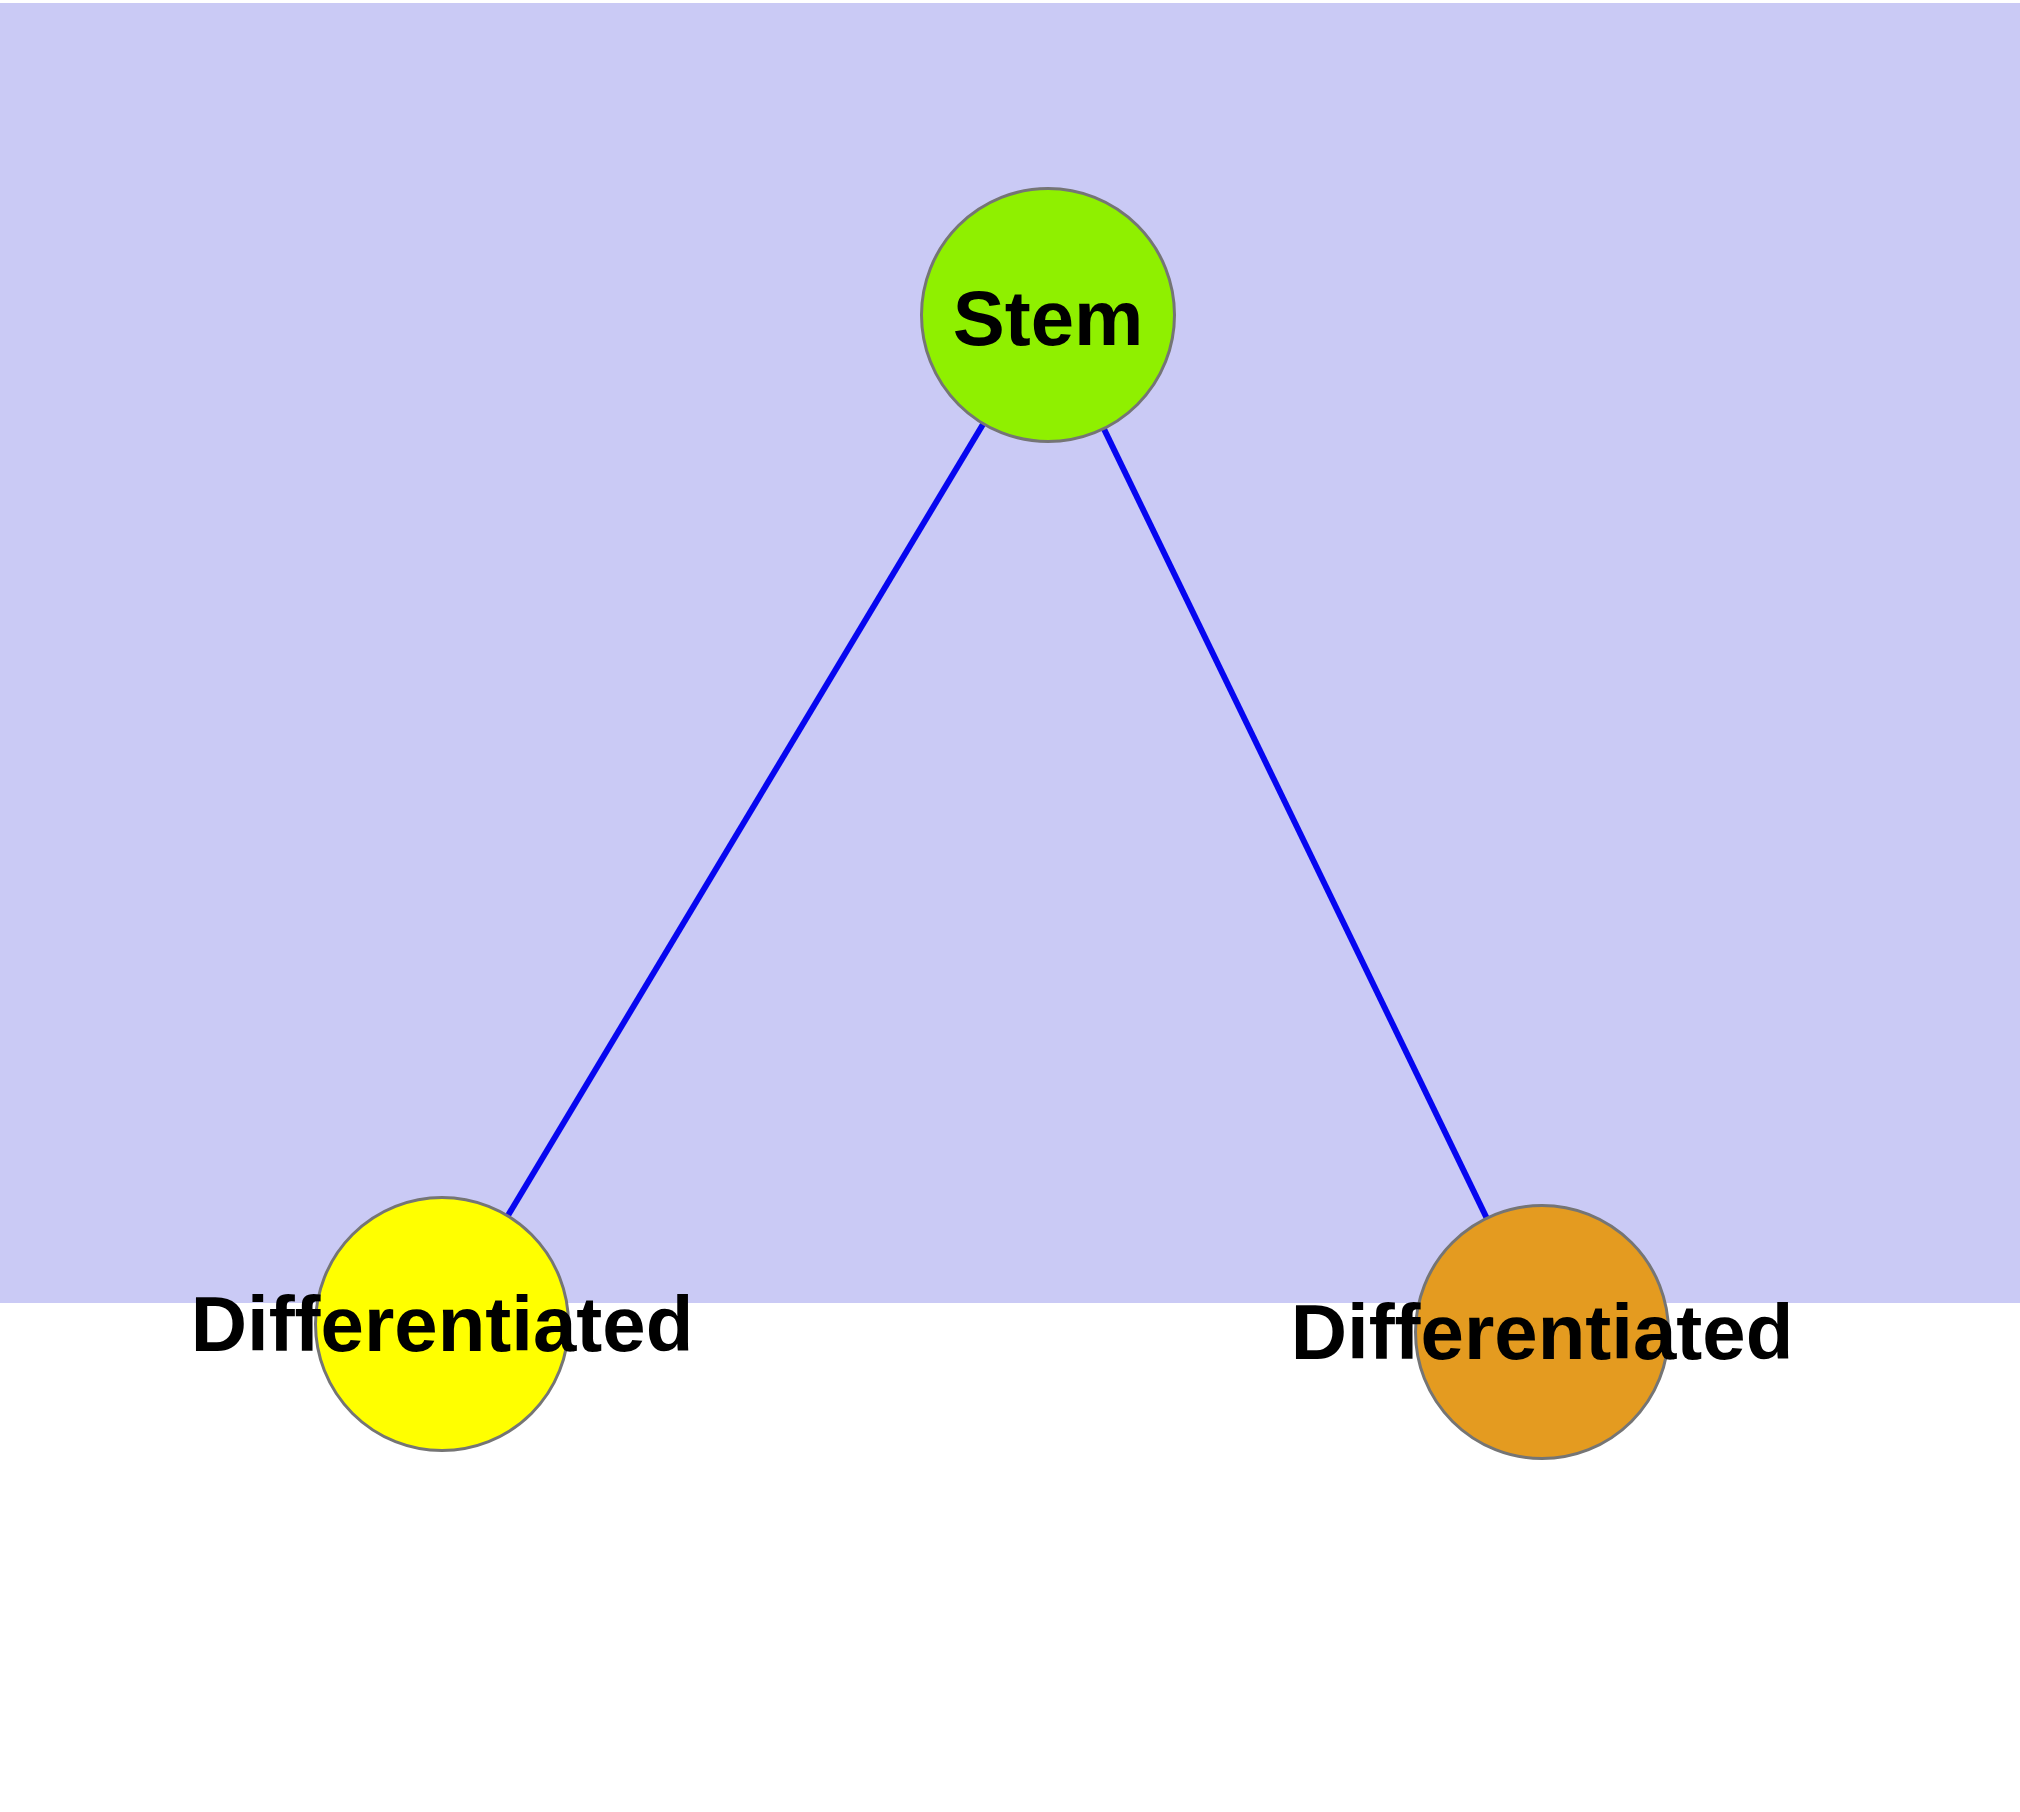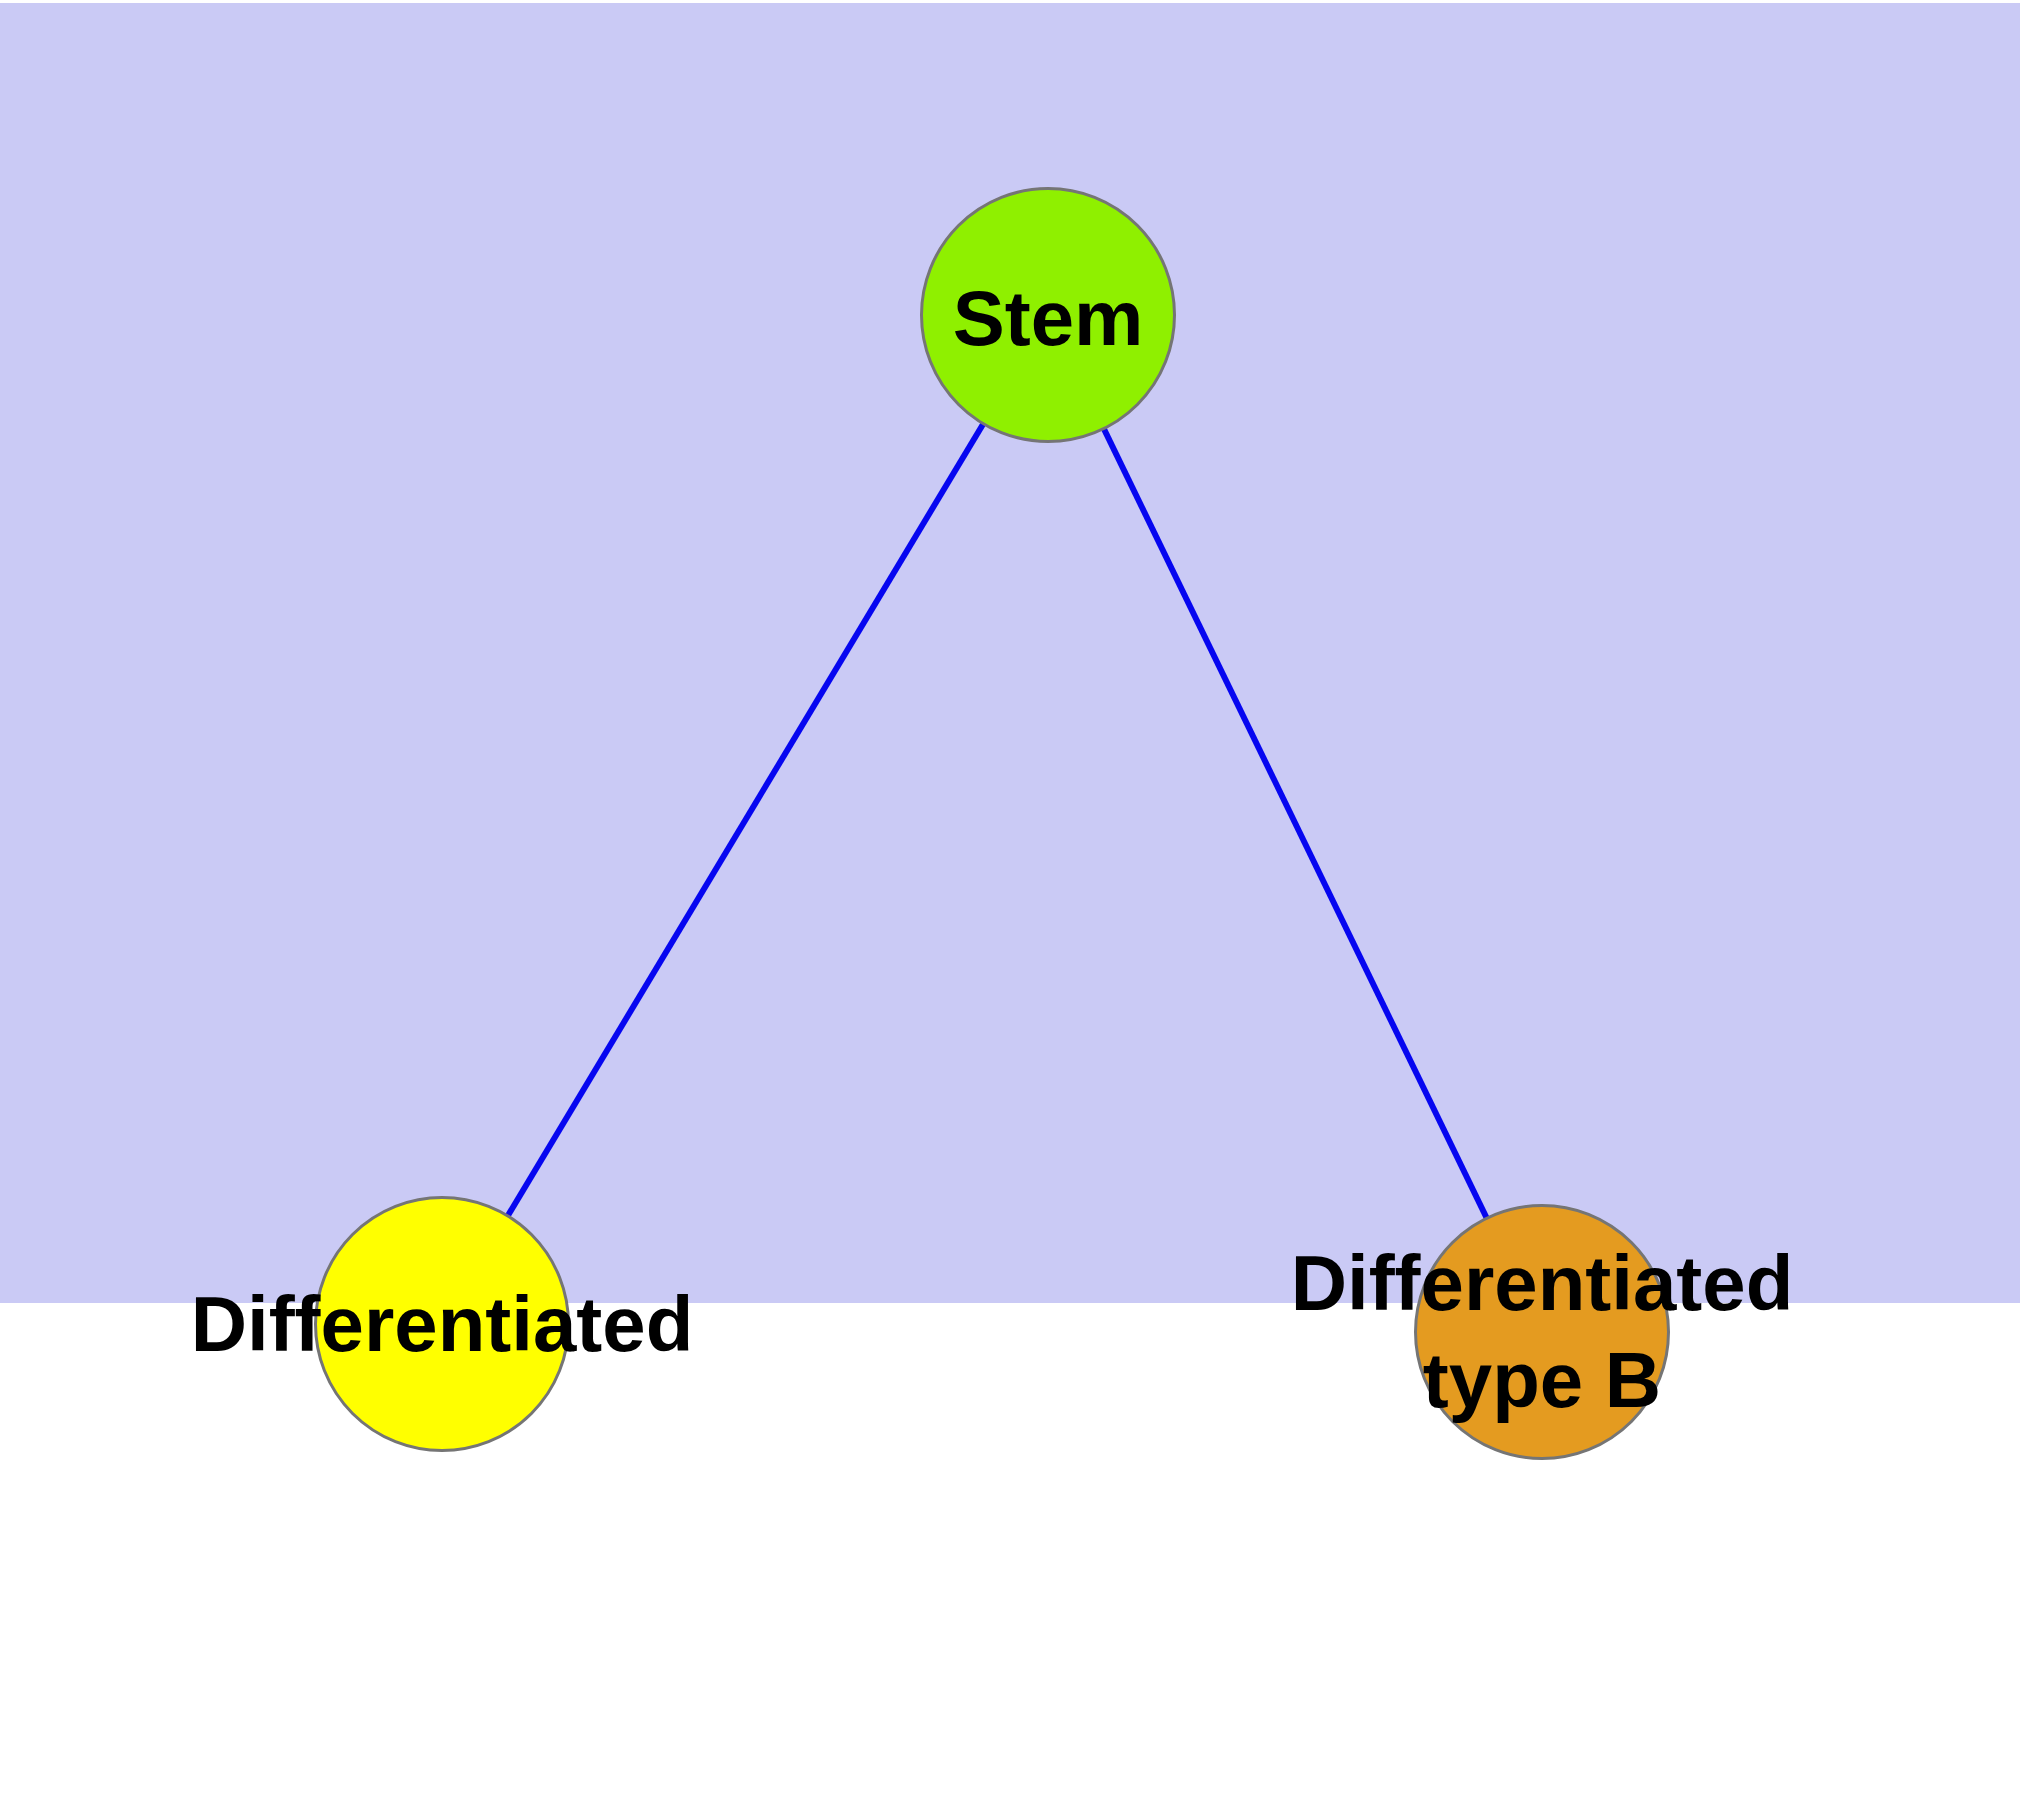--- a/index.html
+++ b/index.html
@@ -80,18 +80,17 @@
     <div class="node-label" style="left: 1048px; top: 315px;">
       <span class="line">Stem</span>
     </div>
 
     <div class="node-label" style="left: 442px; top: 1321px;">
       <span class="line">Differentiated</span>
     </div>
 
     <div class="node-label" style="left: 1542px; top: 1329px;">
       <span class="line">Differentiated</span>
-      <span class="line">type B</span>
     </div>
 
   </div>
 </div>
 
 
 </body></html>

